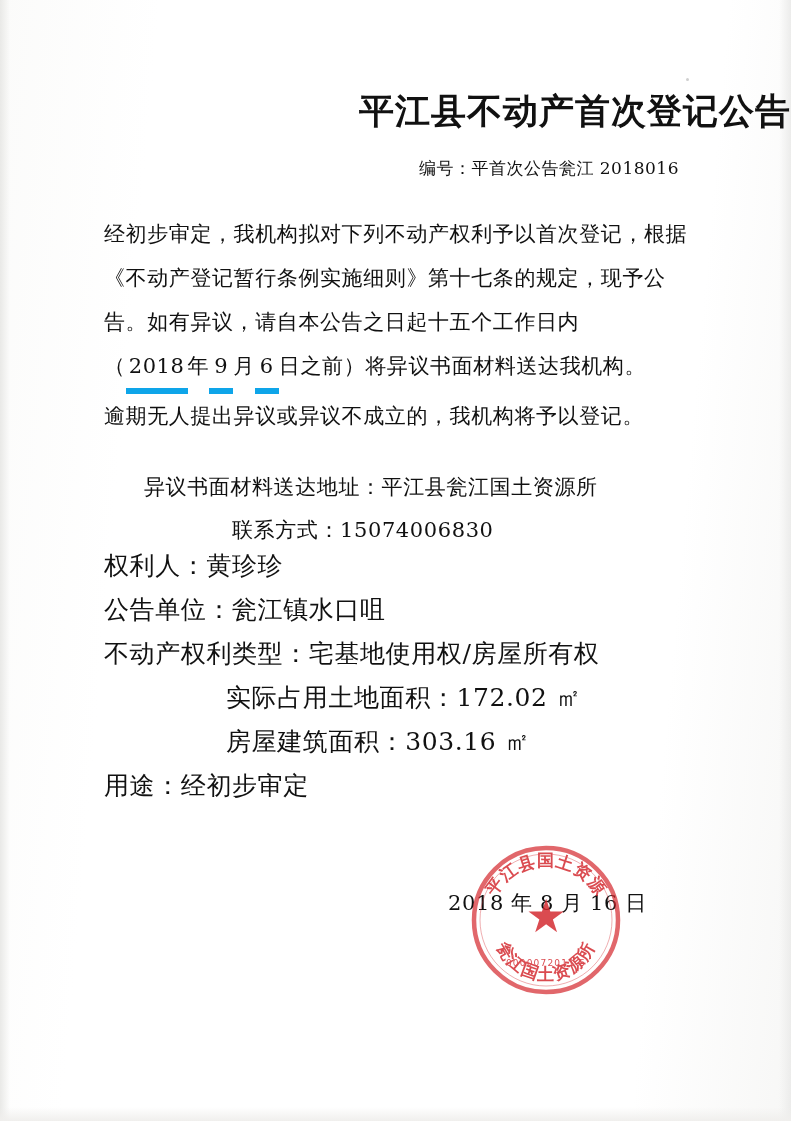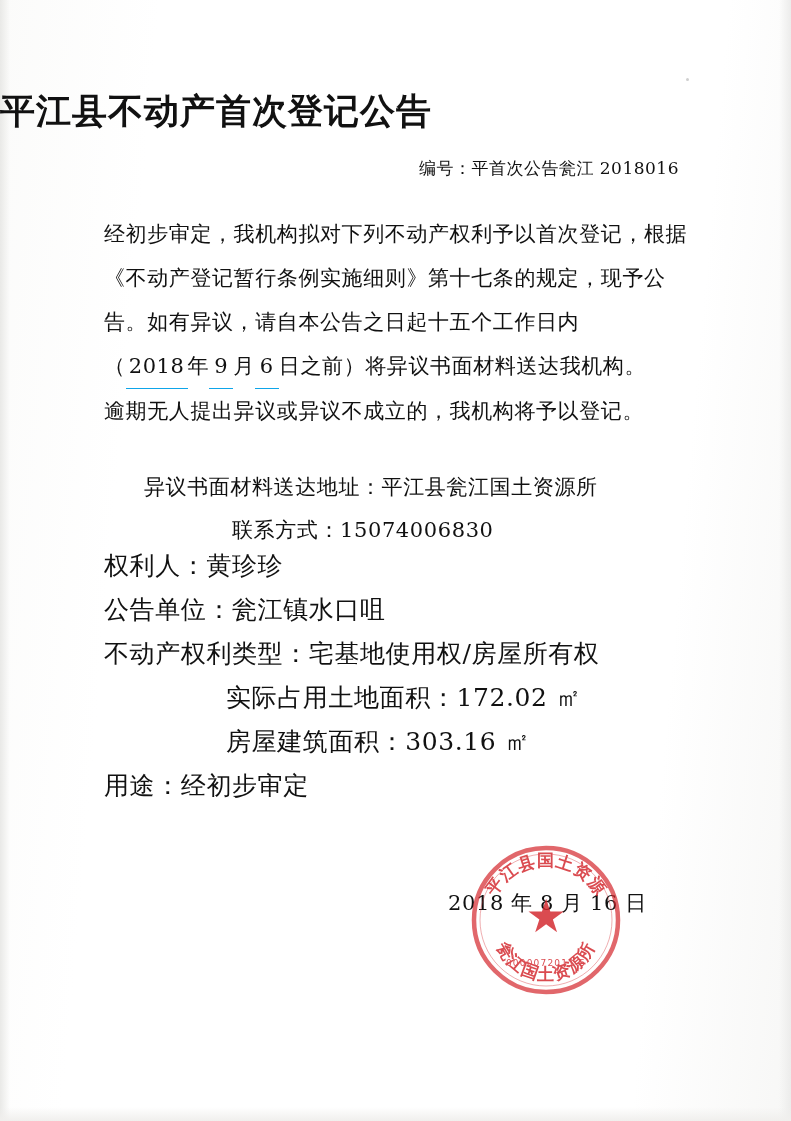--- a/index.html
+++ b/index.html
@@ -40,21 +40,21 @@
   .content {
     position: absolute;
     inset: 0;
   }
 
   .doc-title {
     position: absolute;
     top: 88px;
     left: 0;
     width: 791px;
-    text-align: left;
+    text-align: right;
     font-size: 35px;
     font-weight: bold;
     letter-spacing: 1px;
     font-family: "DejaVu Serif", "Liberation Serif", serif;
   }
 
   .doc-number {
     position: absolute;
     top: 157px;
     right: 112px;
@@ -73,21 +73,21 @@
   }
   .body-block p {
     margin: 0;
     text-indent: 0;
   }
   .para-indent {
     text-indent: 44px;
   }
   .blank {
     display: inline-block;
-    border-bottom: 1px solid #0ea5e9;
+    border-bottom: 6px solid #0ea5e9;
     text-align: center;
     padding: 0 2px;
   }
   .blank.w-year { min-width: 58px; }
   .blank.w-month { min-width: 20px; }
   .blank.w-day { min-width: 20px; }
 
   .addr-block {
     position: absolute;
     top: 466px;

